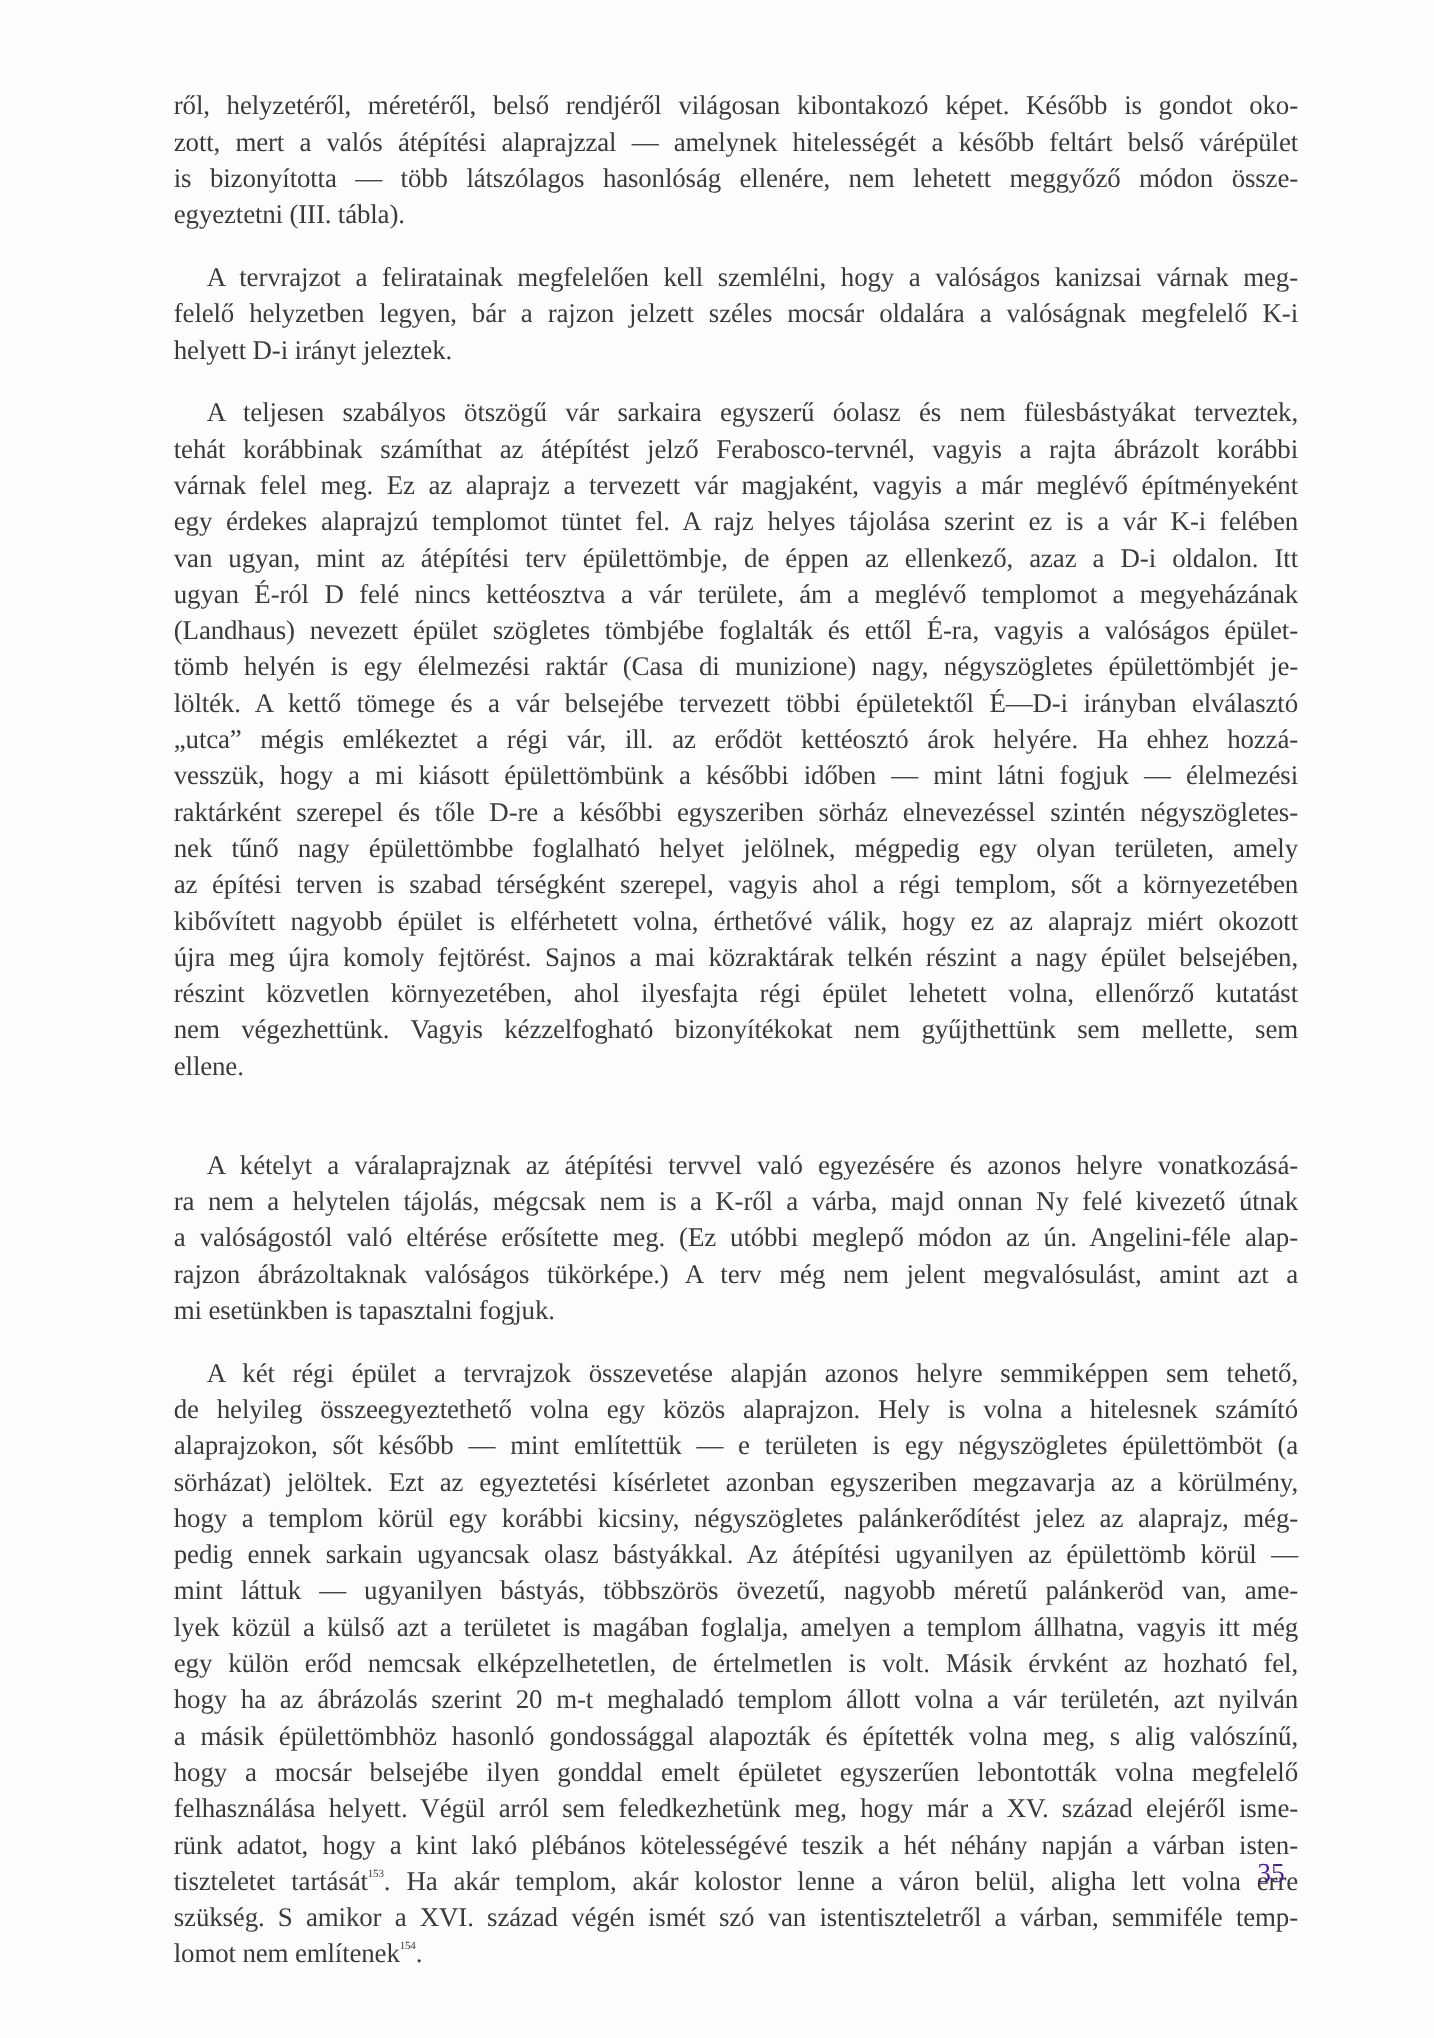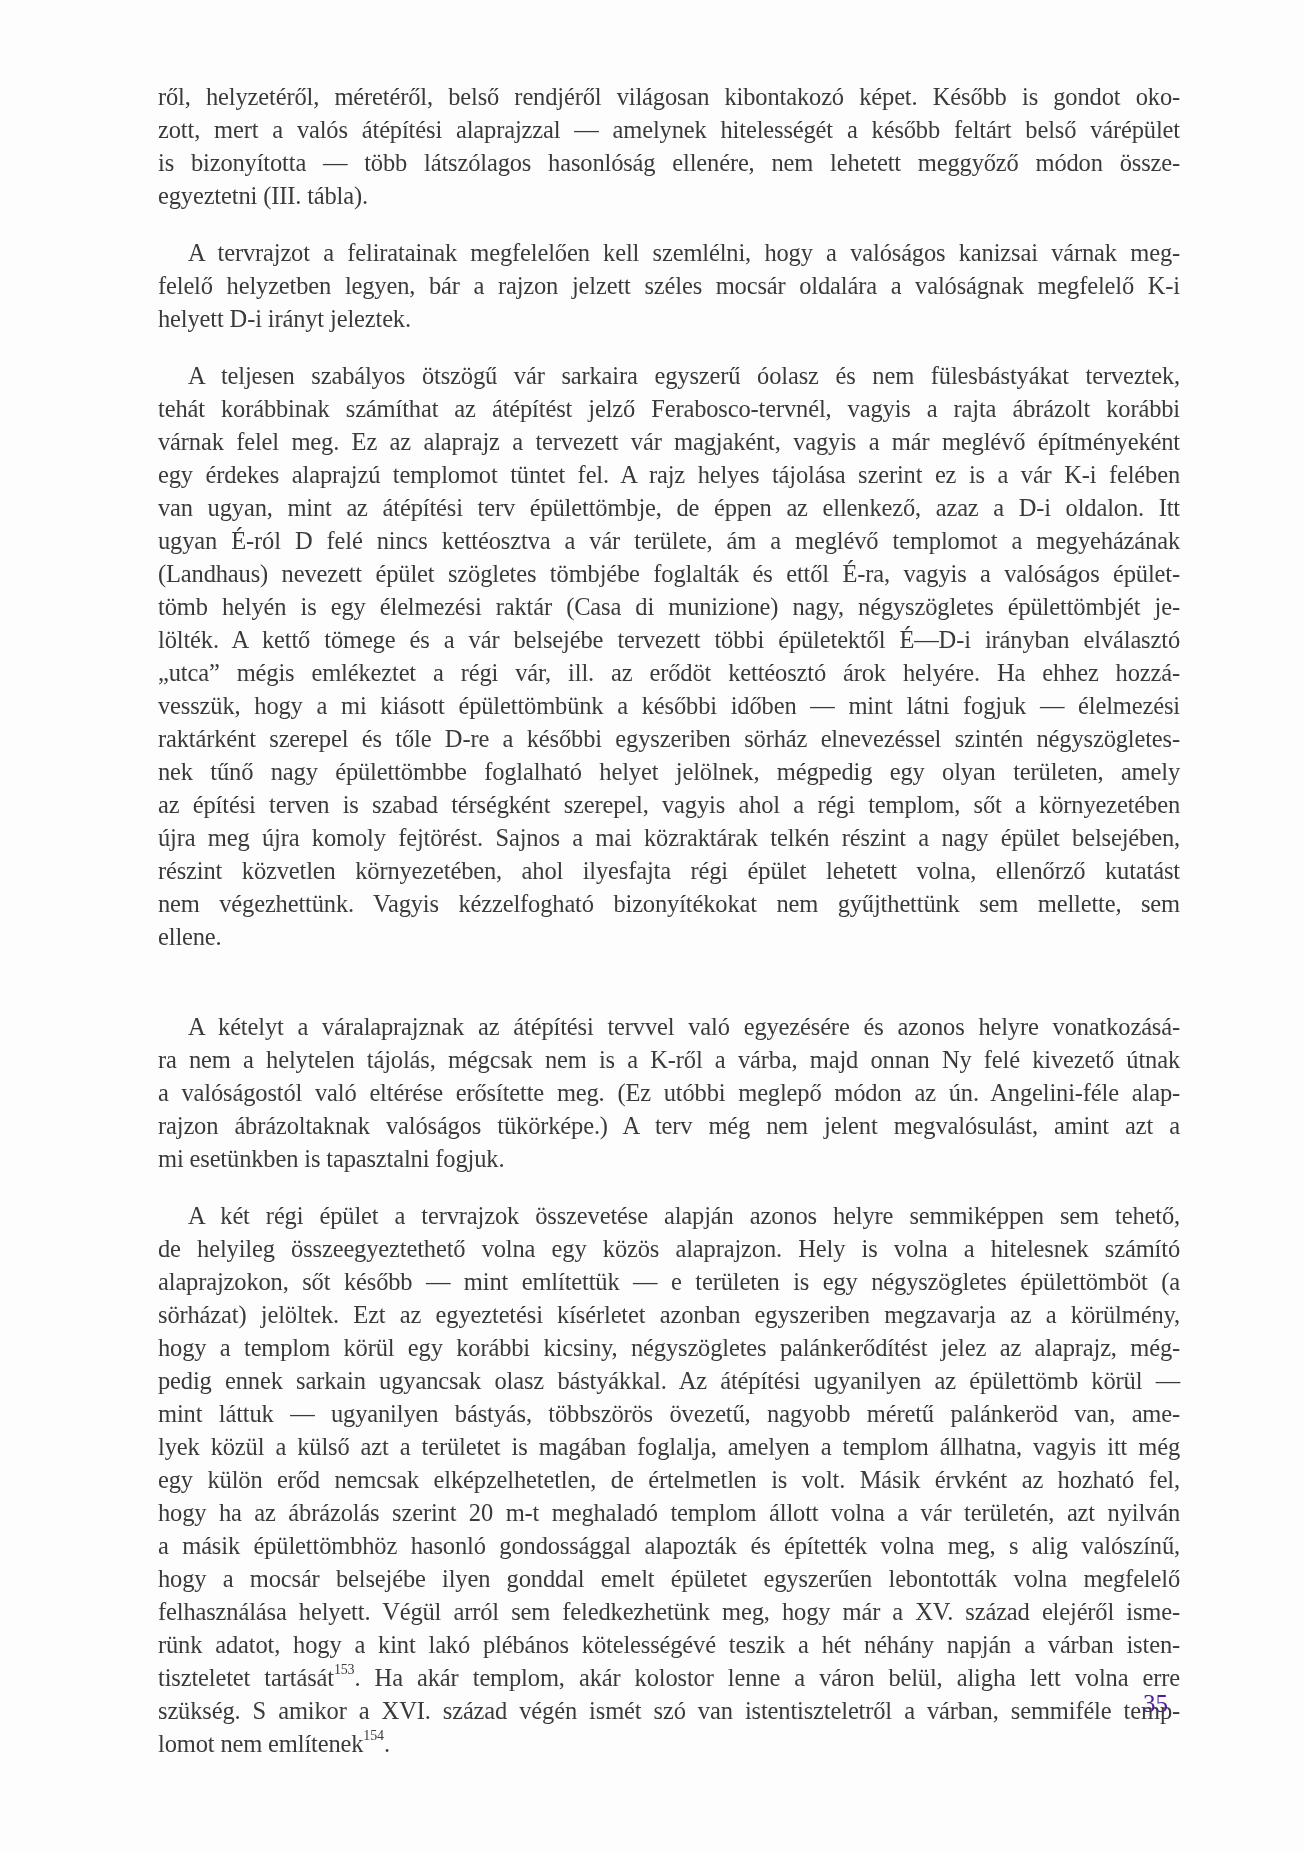--- a/index.html
+++ b/index.html
@@ -30,21 +30,21 @@
   }
   .line.last {
     text-align-last: left;
   }
   .line.indent {
     padding-left: 30px;
     box-sizing: border-box;
     margin-top: 24px;
   }
   sup {
-    font-size: 14px;
+    font-size: 10px;
     line-height: 0;
     vertical-align: 12px;
   }
   .page-number {
     position: absolute;
     left: 1143px;
     top: 1690px;
     font-size: 25px;
     color: #4c1d95;
   }
@@ -75,20 +75,21 @@
     <span class="line">van ugyan, mint az átépítési terv épülettömbje, de éppen az ellenkező, azaz a D-i oldalon. Itt</span>
     <span class="line">ugyan É-ról D felé nincs kettéosztva a vár területe, ám a meglévő templomot a megyeházának</span>
     <span class="line">(Landhaus) nevezett épület szögletes tömbjébe foglalták és ettől É-ra, vagyis a valóságos épület-</span>
     <span class="line">tömb helyén is egy élelmezési raktár (Casa di munizione) nagy, négyszögletes épülettömbjét je-</span>
     <span class="line">lölték. A kettő tömege és a vár belsejébe tervezett többi épületektől É—D-i irányban elválasztó</span>
     <span class="line">„utca” mégis emlékeztet a régi vár, ill. az erődöt kettéosztó árok helyére. Ha ehhez hozzá-</span>
     <span class="line">vesszük, hogy a mi kiásott épülettömbünk a későbbi időben — mint látni fogjuk — élelmezési</span>
     <span class="line">raktárként szerepel és tőle D-re a későbbi egyszeriben sörház elnevezéssel szintén négyszögletes-</span>
     <span class="line">nek tűnő nagy épülettömbbe foglalható helyet jelölnek, mégpedig egy olyan területen, amely</span>
     <span class="line">az építési terven is szabad térségként szerepel, vagyis ahol a régi templom, sőt a környezetében</span>
+    <span class="line">kibővített nagyobb épület is elférhetett volna, érthetővé válik, hogy ez az alaprajz miért okozott</span>
     <span class="line">újra meg újra komoly fejtörést. Sajnos a mai közraktárak telkén részint a nagy épület belsejében,</span>
     <span class="line">részint közvetlen környezetében, ahol ilyesfajta régi épület lehetett volna, ellenőrző kutatást</span>
     <span class="line">nem végezhettünk. Vagyis kézzelfogható bizonyítékokat nem gyűjthettünk sem mellette, sem</span>
     <span class="line">ellene.</span>
     <span class="line last"></span>
   </div>
 
   <div>
     <span class="line indent">A kételyt a váralaprajznak az átépítési tervvel való egyezésére és azonos helyre vonatkozásá-</span>
     <span class="line">ra nem a helytelen tájolás, mégcsak nem is a K-ről a várba, majd onnan Ny felé kivezető útnak</span>

